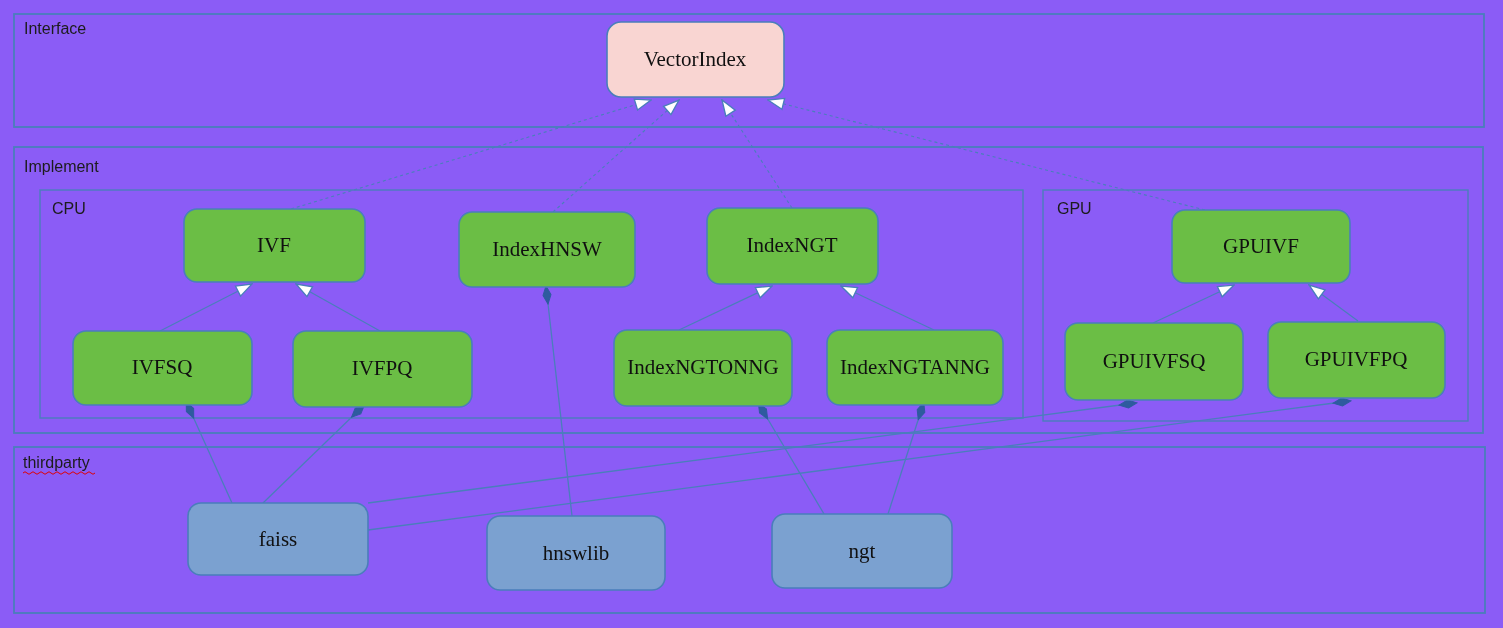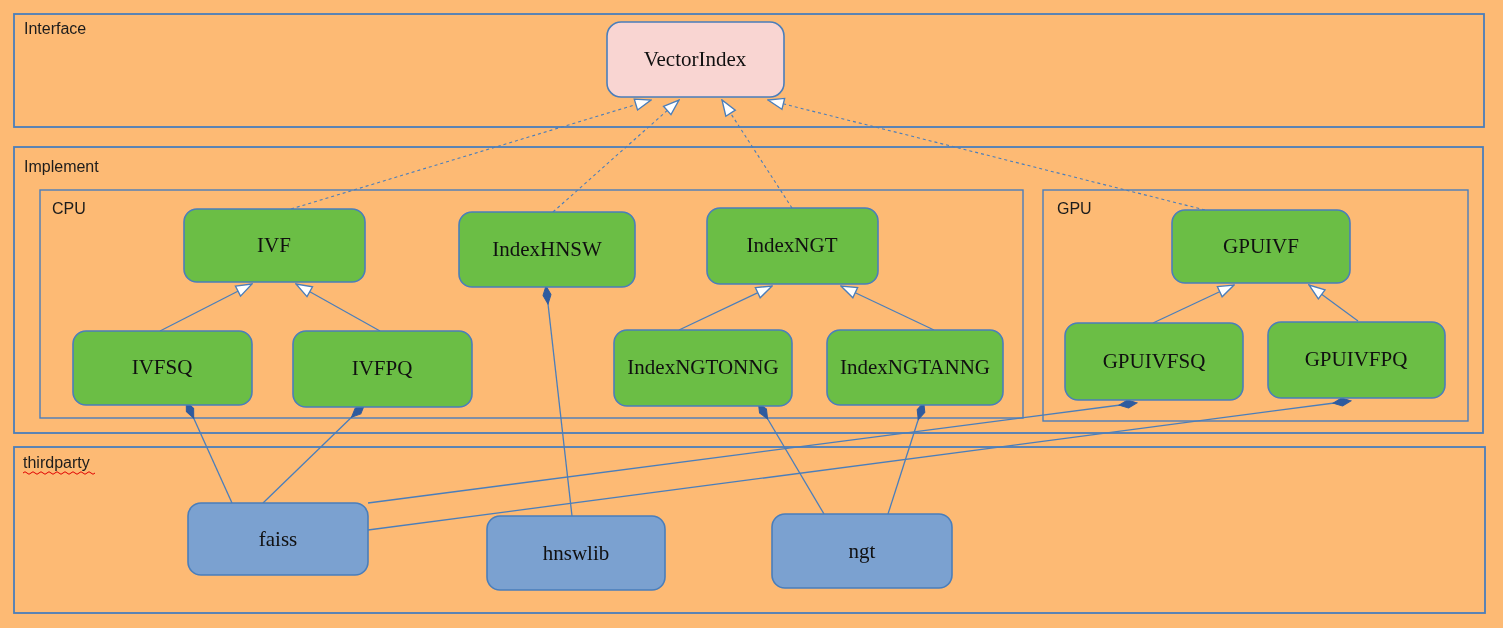--- a/index.html
+++ b/index.html
@@ -1,16 +1,16 @@
 <!DOCTYPE html>
 <html style="--c-line: #4a7ebb; --c-diamond: #2e5b9f; --c-pink: #f9d5d2; --c-green: #6bbe45; --c-blue: #7ba1d0; --c-spell: #e00000;"><head>
 <meta charset="utf-8">
 <style>
   html,body{margin:0;padding:0;background:#fff;font-family:"Liberation Sans",sans-serif;}
-  .canvas{position:relative;width:1503px;height:628px;background:#fdba74;overflow:hidden;}
+  .canvas{position:relative;width:1503px;height:628px;background:#8b5cf6;overflow:hidden;}
   svg{display:block;}
 
   .container-rect{fill:none;stroke:var(--c-line,#4a7ebb);}
   .container-rect.outer{stroke-width:1.8;}
   .container-rect.inner{stroke-width:1.4;}
 
   .container-label{
     font-family:"Liberation Sans",sans-serif;
     font-size:16px;fill:#1c1c1c;
   }

